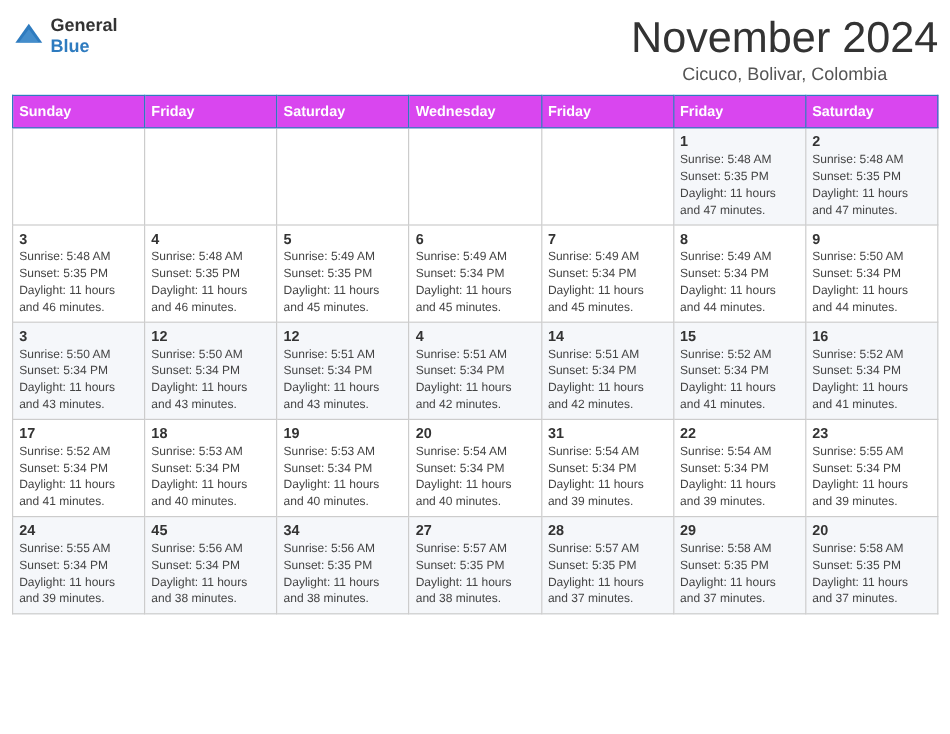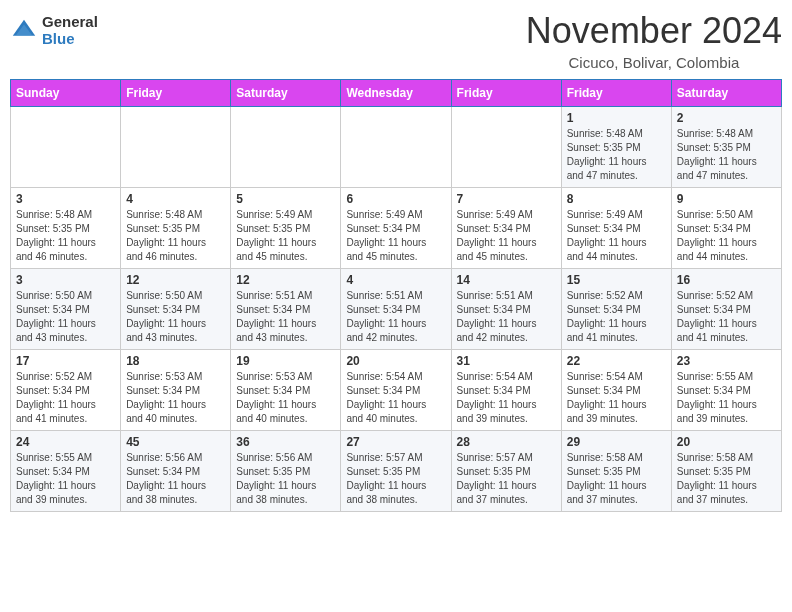--- a/index.html
+++ b/index.html
@@ -283,21 +283,21 @@
 Sunset: 5:34 PM
 Daylight: 11 hours and 39 minutes.</div>
         </td>
         <td>
           <span class="day-num">45</span>
           <div class="cell-content" style="white-space: pre-line;">Sunrise: 5:56 AM
 Sunset: 5:34 PM
 Daylight: 11 hours and 38 minutes.</div>
         </td>
         <td>
-          <span class="day-num">36</span>
+          <span class="day-num">34</span>
           <div class="cell-content" style="white-space: pre-line;">Sunrise: 5:56 AM
 Sunset: 5:35 PM
 Daylight: 11 hours and 38 minutes.</div>
         </td>
         <td>
           <span class="day-num">27</span>
           <div class="cell-content" style="white-space: pre-line;">Sunrise: 5:57 AM
 Sunset: 5:35 PM
 Daylight: 11 hours and 38 minutes.</div>
         </td>

